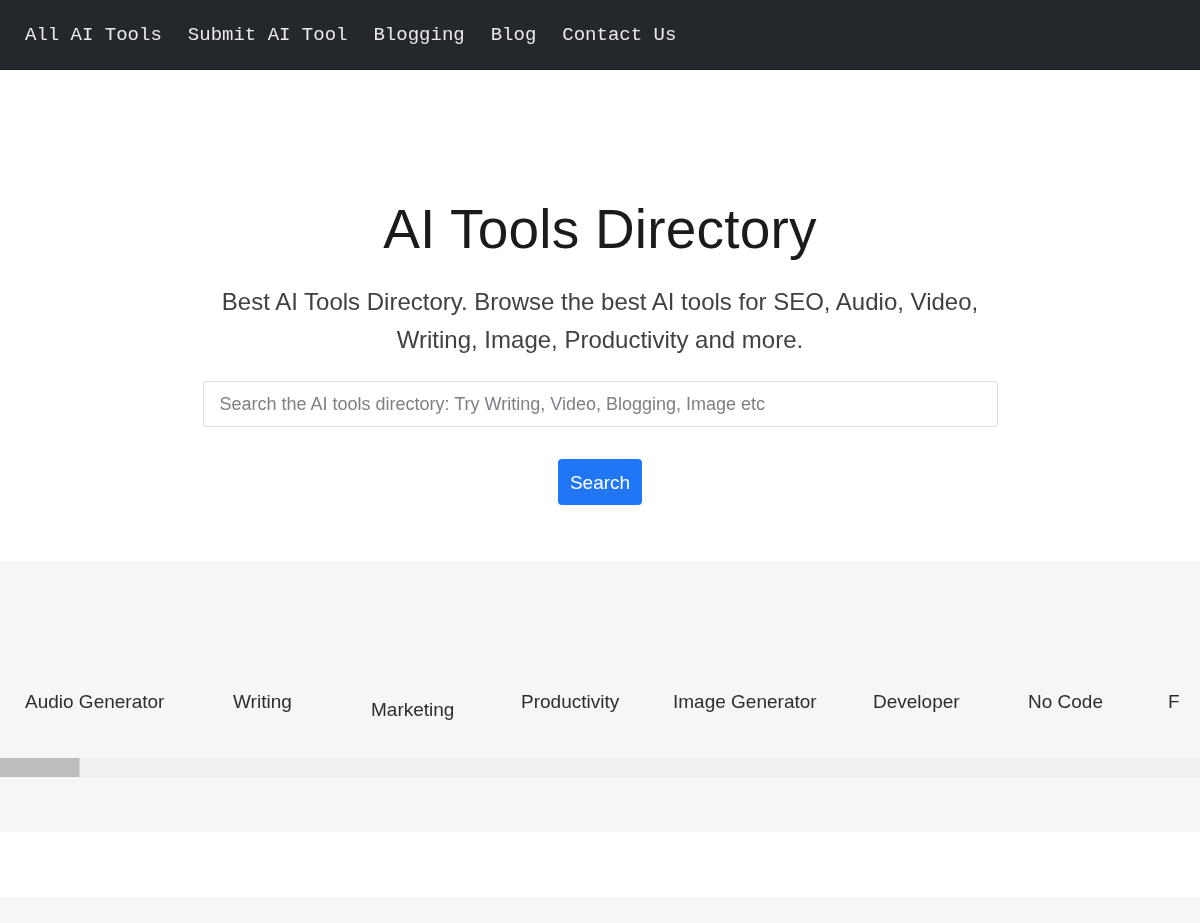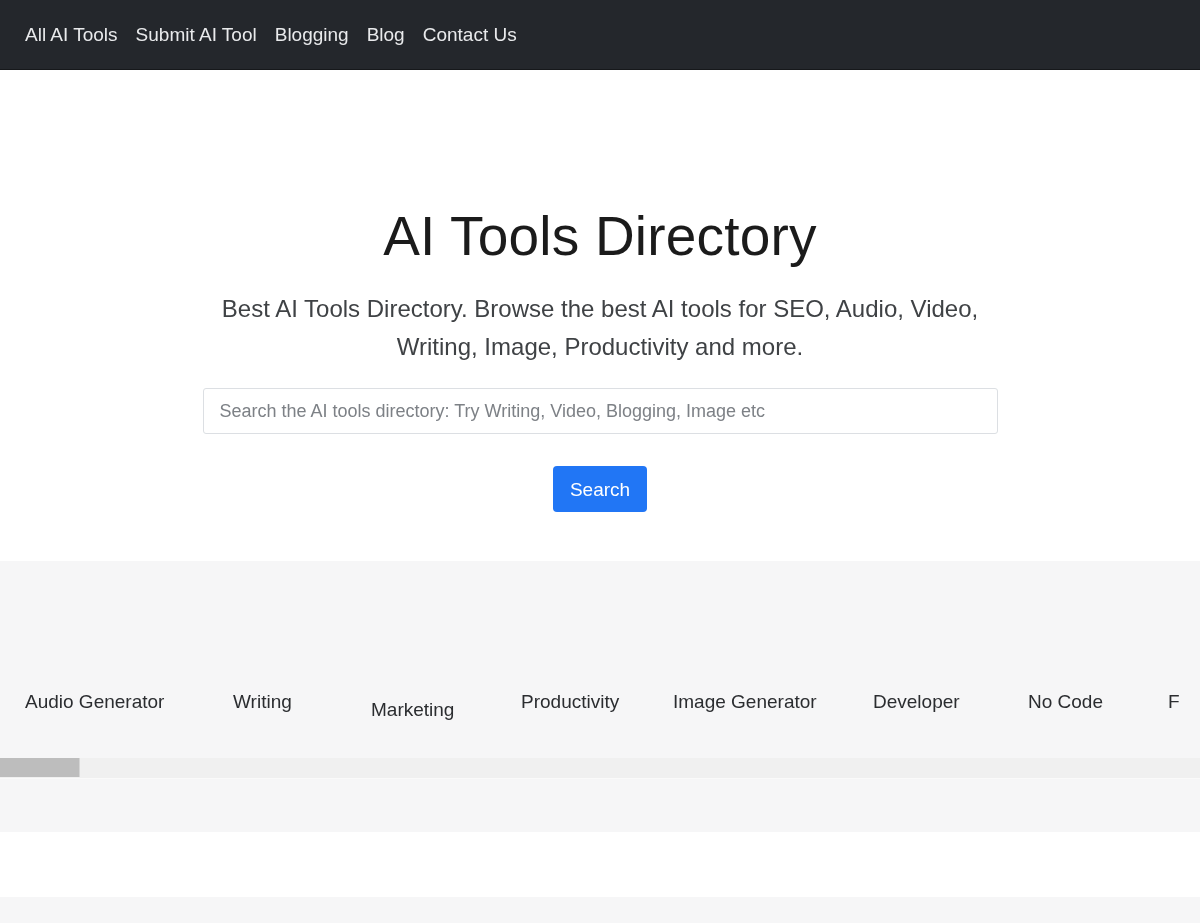--- a/index.html
+++ b/index.html
@@ -20,21 +20,22 @@
     background: #24272c;
     border-bottom: 1px solid #16181b;
     box-sizing: border-box;
     display: flex;
     align-items: center;
     padding-left: 25px;
   }
   .topnav-list {
     display: flex;
     align-items: center;
-    gap: 18px;
+    gap: 26px;
+    font-family: Liberation Mono, monospace;
   }
   .nav-link {
     color: #e9eaec;
     font-size: 19px;
     line-height: 22px;
     font-weight: 400;
     text-decoration: none;
     white-space: nowrap;
     padding: 4px 0;
     cursor: pointer;
@@ -42,21 +43,21 @@
 
   
   .hero {
     background: #ffffff;
     height: 491px;
     box-sizing: border-box;
     text-align: center;
     padding-top: 118px;
   }
   .hero-title {
-    margin: 16px;
+    margin: 9px;
     font-size: 55px;
     line-height: 64px;
     font-weight: 400;
     color: #1b1b1b;
     letter-spacing: 0.2px;
   }
   .hero-sub {
     margin: 22px auto 12px;
     width: 800px;
     font-size: 24px;
@@ -89,21 +90,21 @@
   .search-btn-wrap {
     margin-top: 32px;
     display: flex;
     justify-content: center;
   }
   .search-btn {
     background: #2176f5;
     color: #ffffff;
     border: none;
     border-radius: 4px;
-    width: 94px;
+    width: 84px;
     height: 46px;
     font-family: "Liberation Sans", sans-serif;
     font-size: 19px;
     line-height: 19px;
     cursor: pointer;
   }
 
   
   .cat-band {
     background: #f6f6f7;

